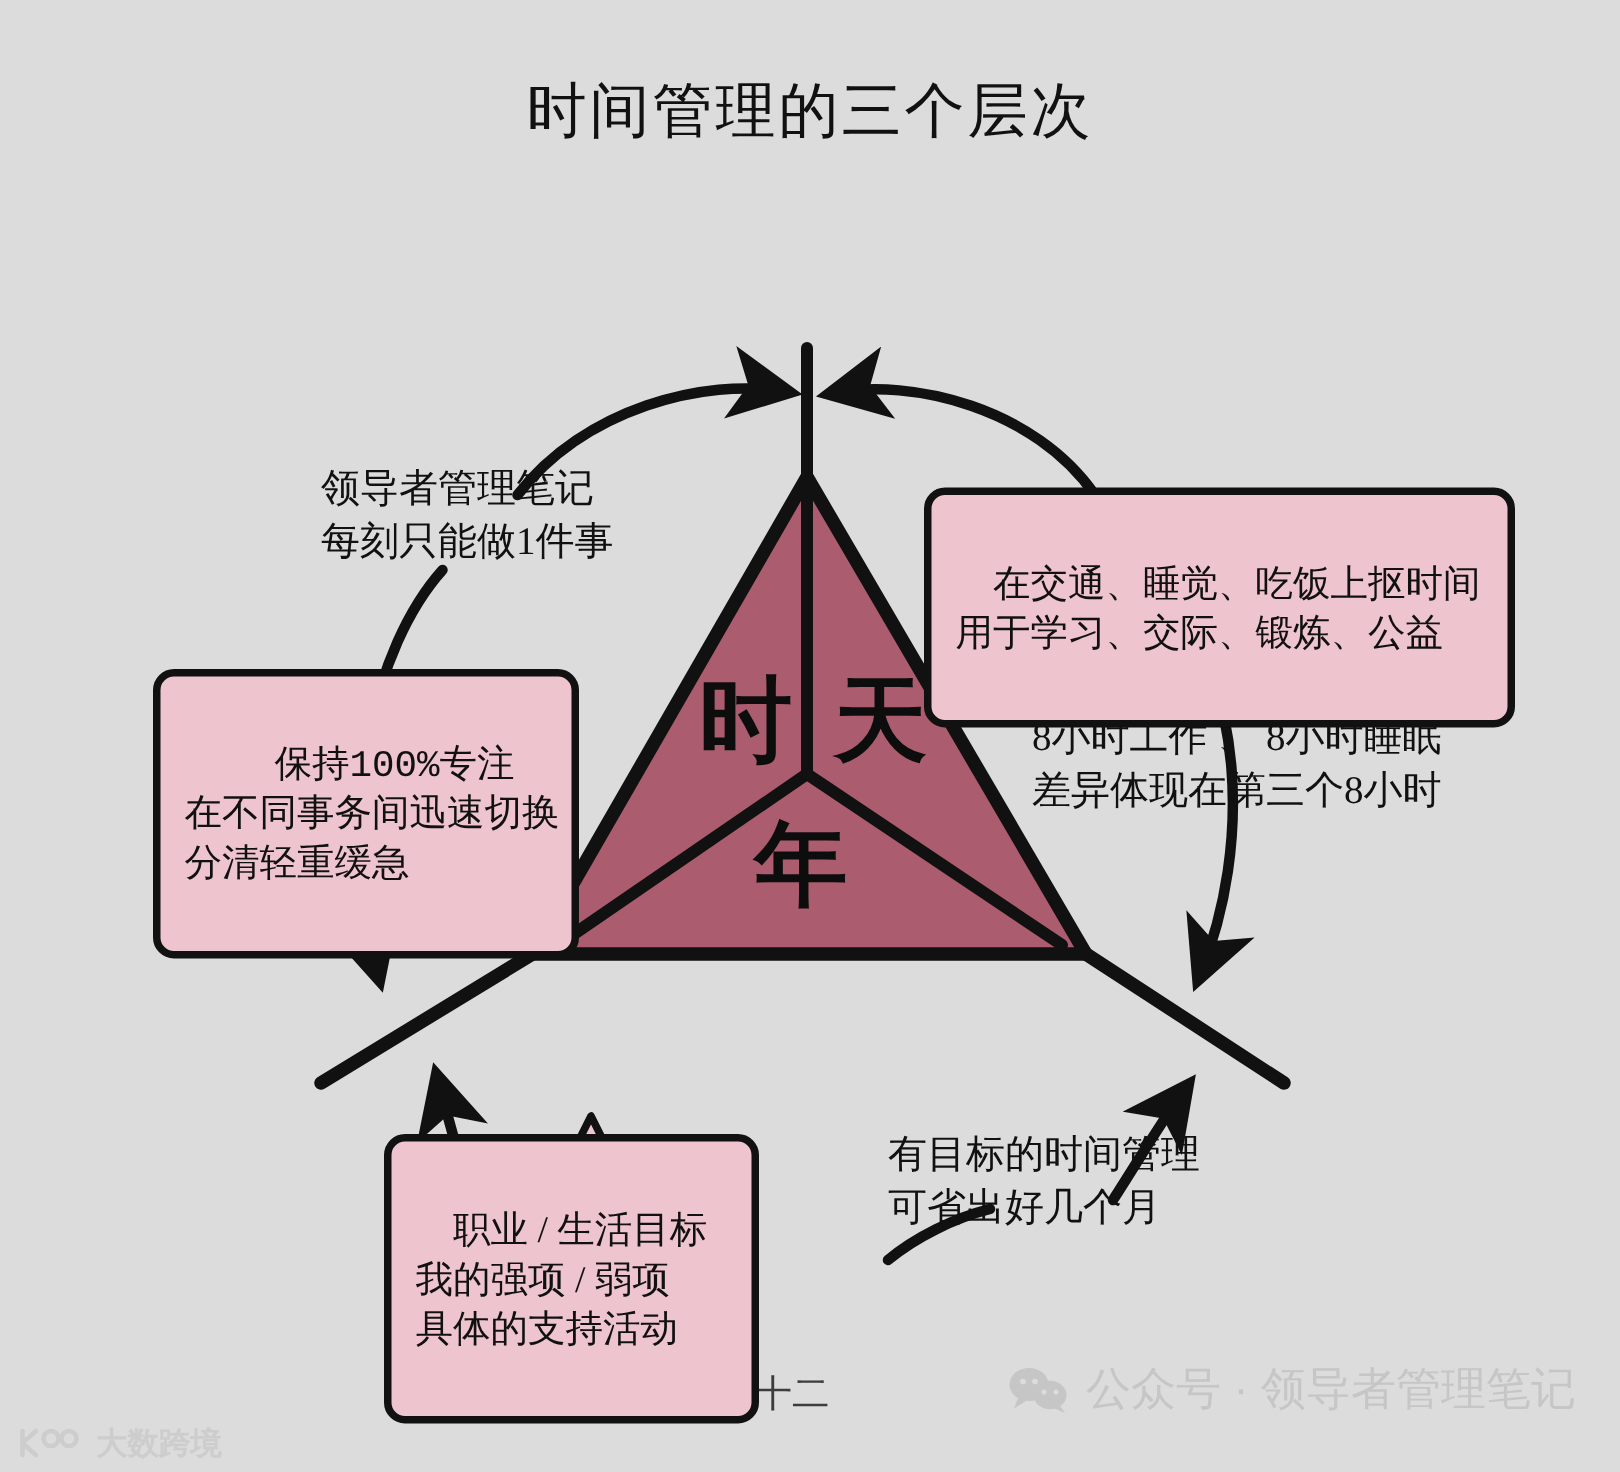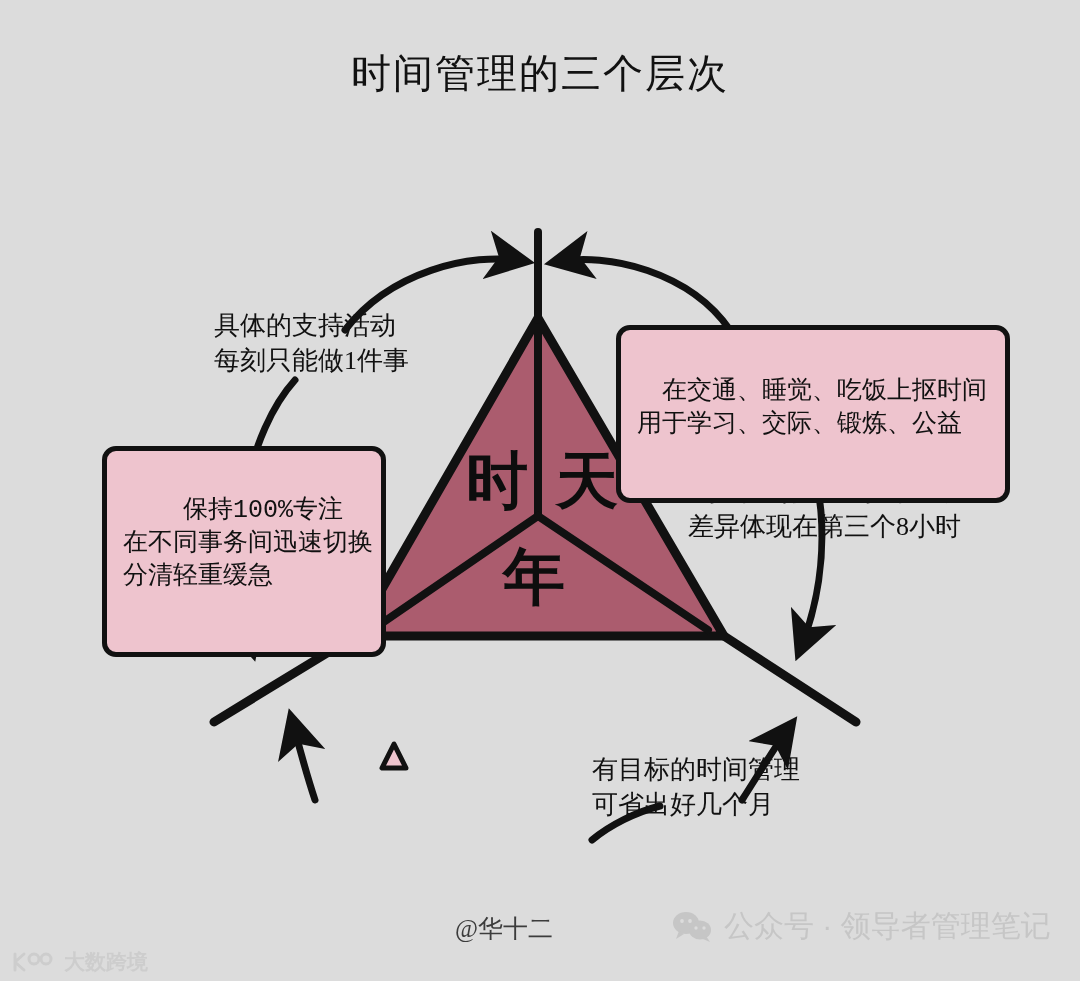--- a/index.html
+++ b/index.html
@@ -42,21 +42,21 @@
   }
   
   .callout {
     position: absolute;
     background: #eec4ce;
     border: 5px solid #111;
     border-radius: 14px;
     color: #111;
     font-size: 25px;
     line-height: 1.32;
-    padding: 10px 14px 26px 16px;
+    padding: 10px 14px 8px 16px;
     white-space: pre;
     font-family: "Liberation Serif", "DejaVu Serif", serif;
     box-sizing: border-box;
     z-index: 5;
   }
   
   .annot {
     position: absolute;
     color: #111;
     font-size: 26px;
@@ -166,22 +166,27 @@
     <span>在交通、睡觉、吃饭上抠时间
 用于学习、交际、锻炼、公益</span>
   </div>
 
   <div class="callout" style="left:102px; top:446px; width:284px;font-family:Liberation Mono, monospace;">
     <span>保持100%专注
 在不同事务间迅速切换
 分清轻重缓急</span>
   </div>
 
-
-  <div class="annot" style="left:214px; top:308px;">具体的支持活动
+  <div class="callout" style="left:256px; top:756px; width:250px;">
+    <span>职业 / 生活目标
+我的强项 / 弱项
+具体的支持活动</span>
+  </div>
+
+  <div class="annot" style="left:214px; top:308px;">领导者管理笔记
 每刻只能做1件事</div>
 
   <div class="annot" style="left:688px; top:474px;">8小时工作 、 8小时睡眠
 差异体现在第三个8小时</div>
 
   <div class="annot" style="left:592px; top:752px;">有目标的时间管理
 可省出好几个月</div>
 
   <div class="byline">@华十二</div>
 

